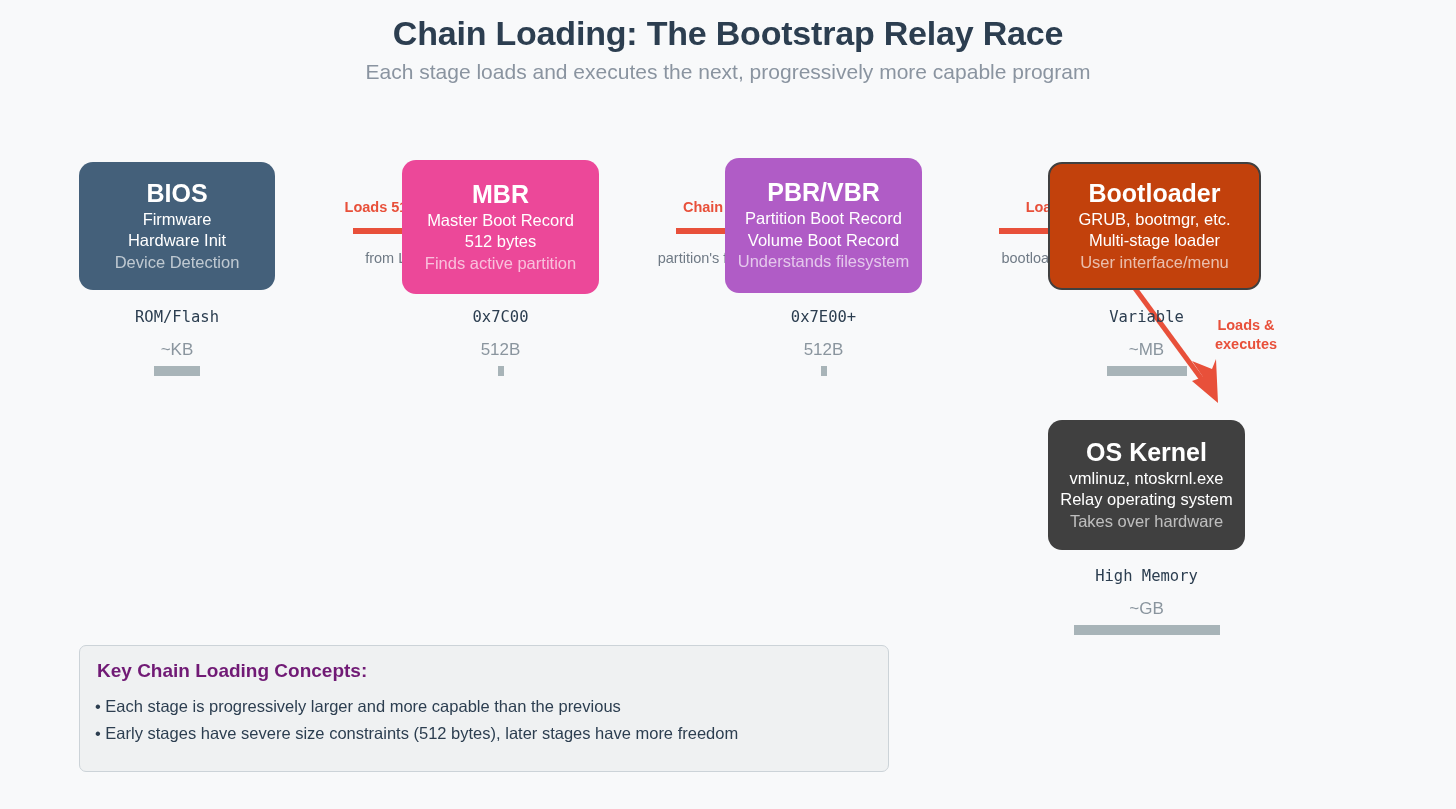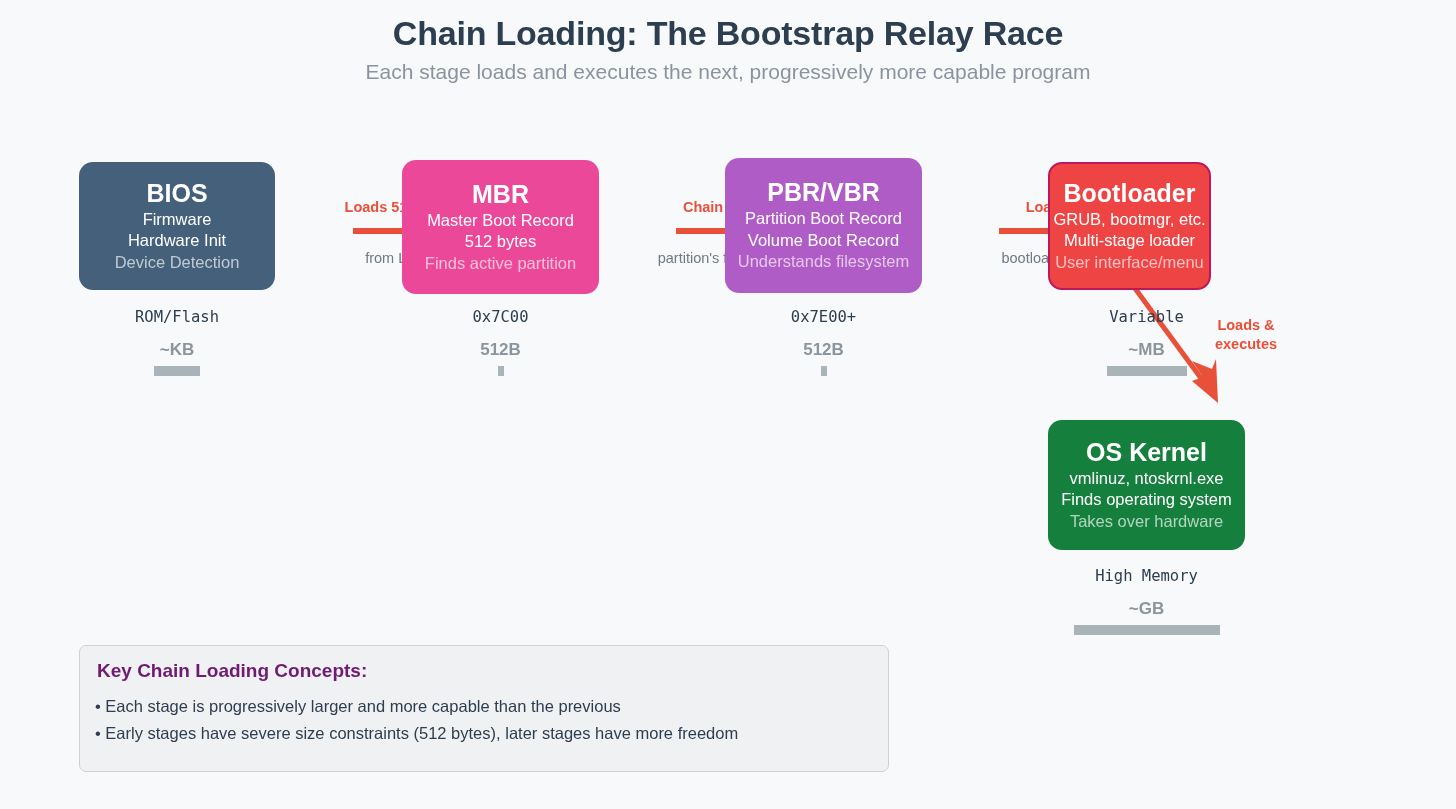--- a/index.html
+++ b/index.html
@@ -75,44 +75,44 @@
   }
   #stage-mbr {
     left: 402px; top: 160px; width: 197px; height: 134px;
     background: #ec4899;
   }
   #stage-pbr {
     left: 725px; top: 158px; width: 197px; height: 135px;
     background: #b05cc6;
   }
   #stage-bootloader {
-    left: 1048px; top: 162px; width: 163px; height: 128px;
-    background: #ef4444;
-    border: 2px solid #be185d;
+    left: 1048px; top: 162px; width: 213px; height: 128px;
+    background: #c2410c;
+    border: 2px solid #404040;
   }
   #stage-kernel {
     left: 1048px; top: 420px; width: 197px; height: 130px;
-    background: #15803d;
+    background: #404040;
   }
 
   
   .meta {
     position: absolute;
     text-align: center;
     z-index: 3;
   }
   .meta .addr {
     font-family: "DejaVu Sans Mono", monospace;
     font-size: 15.5px;
     color: #2c3e50;
     white-space: nowrap;
   }
   .meta .size {
     font-size: 17px;
-    font-weight: bold;
+    font-weight: normal;
     color: #8a959e;
     margin-top: 14px;
   }
   .meta .bar {
     height: 10px;
     background: #a8b4b8;
     margin: 6px auto 0 auto;
   }
 
   #meta-bios   { left: 79px;  top: 308px; width: 196px; }
@@ -242,21 +242,21 @@
   <div class="stage" id="stage-bootloader">
     <div class="s-name">Bootloader</div>
     <div class="s-line">GRUB, bootmgr, etc.</div>
     <div class="s-line">Multi-stage loader</div>
     <div class="s-note">User interface/menu</div>
   </div>
 
   <div class="stage" id="stage-kernel">
     <div class="s-name">OS Kernel</div>
     <div class="s-line">vmlinuz, ntoskrnl.exe</div>
-    <div class="s-line">Finds operating system</div>
+    <div class="s-line">Relay operating system</div>
     <div class="s-note">Takes over hardware</div>
   </div>
 
   <div class="meta" id="meta-bios">
     <div class="addr">ROM/Flash</div>
     <div class="size">~KB</div>
     <div class="bar" style="width: 46px;"></div>
   </div>
 
   <div class="meta" id="meta-mbr">

